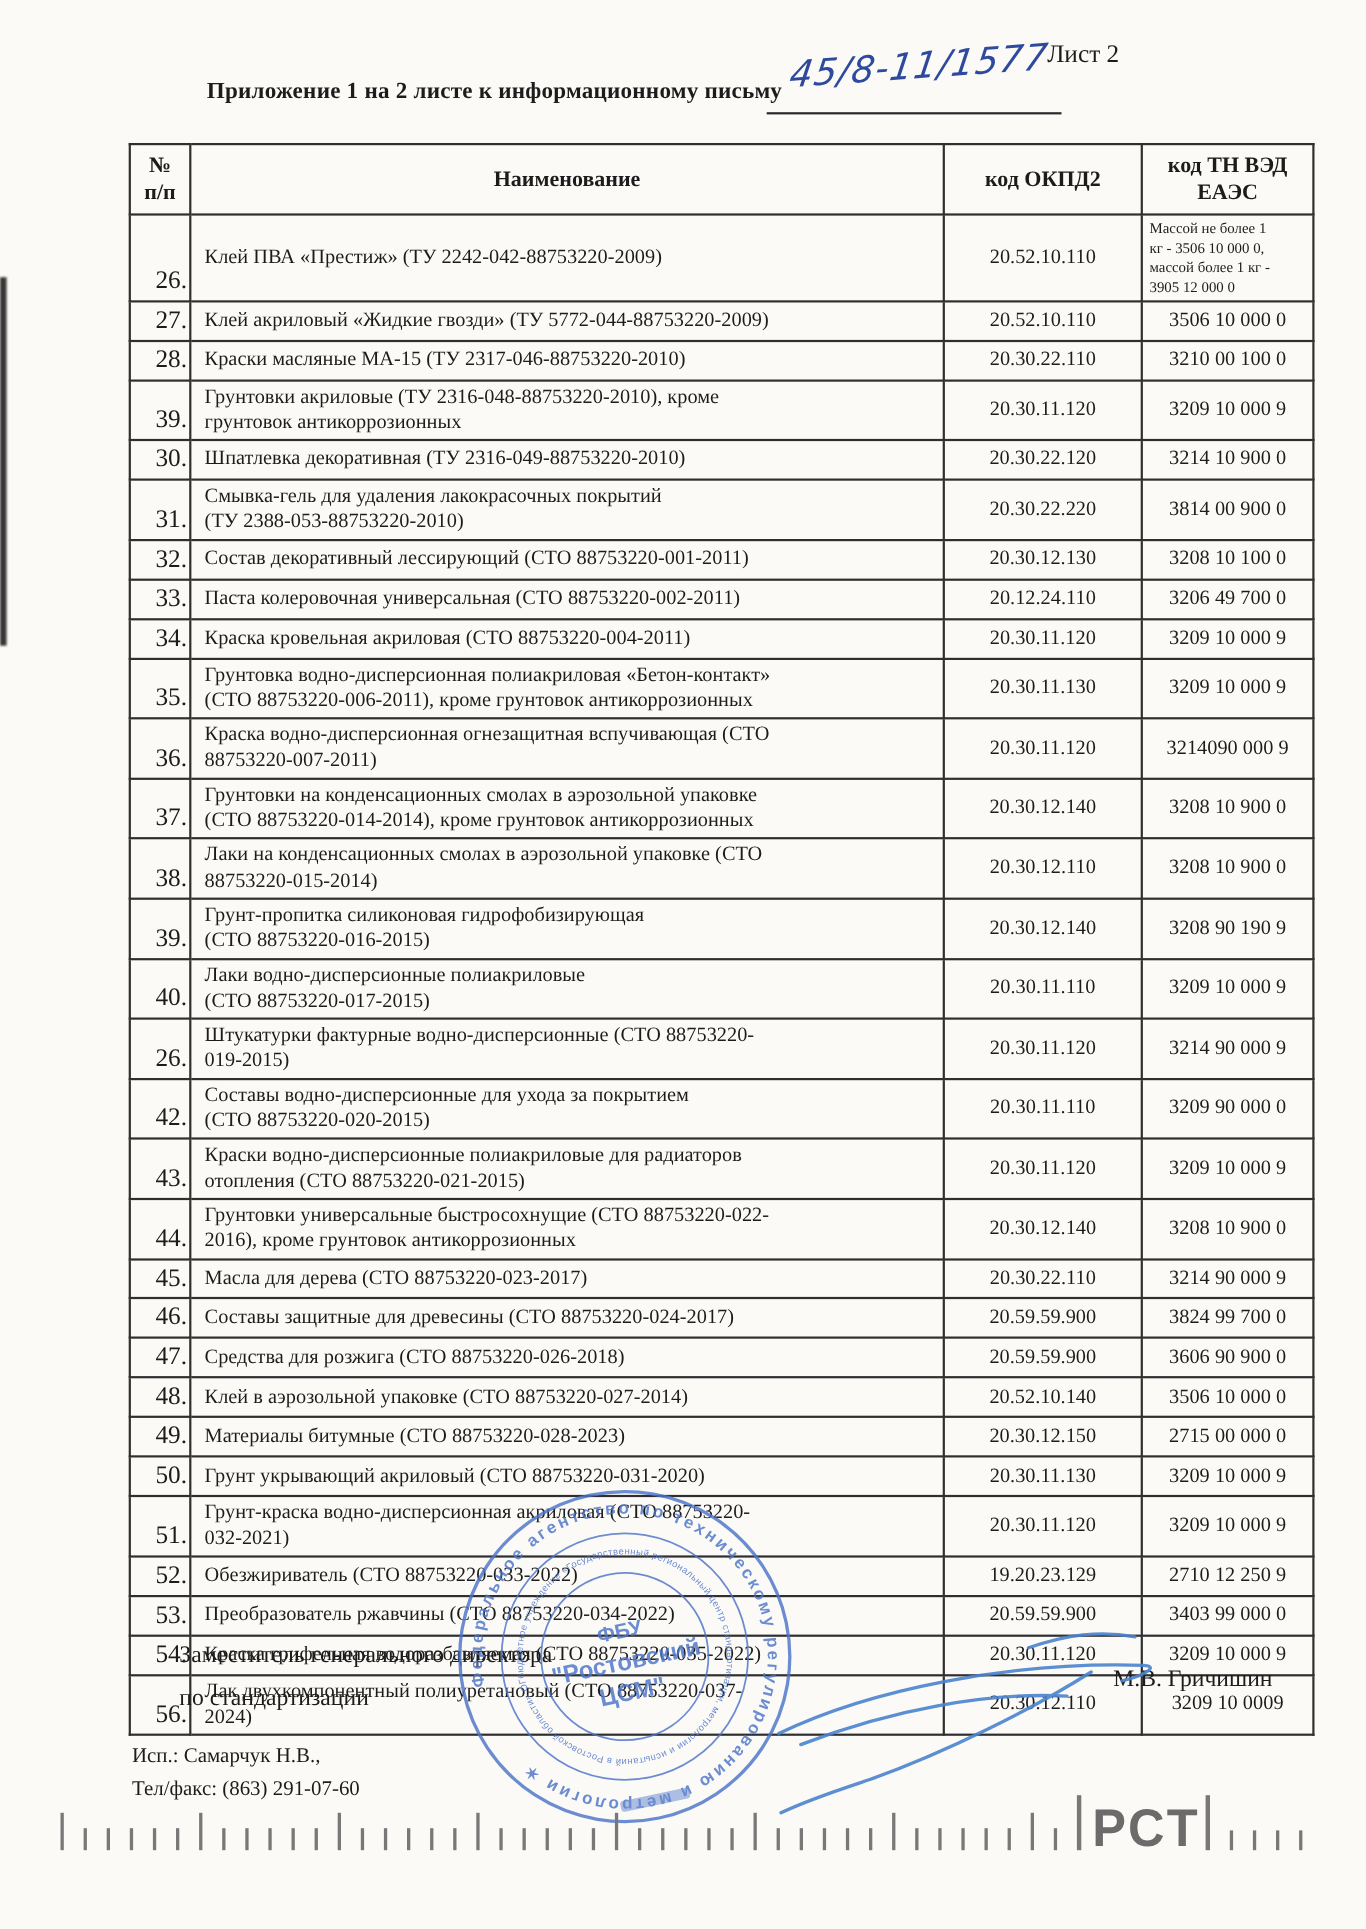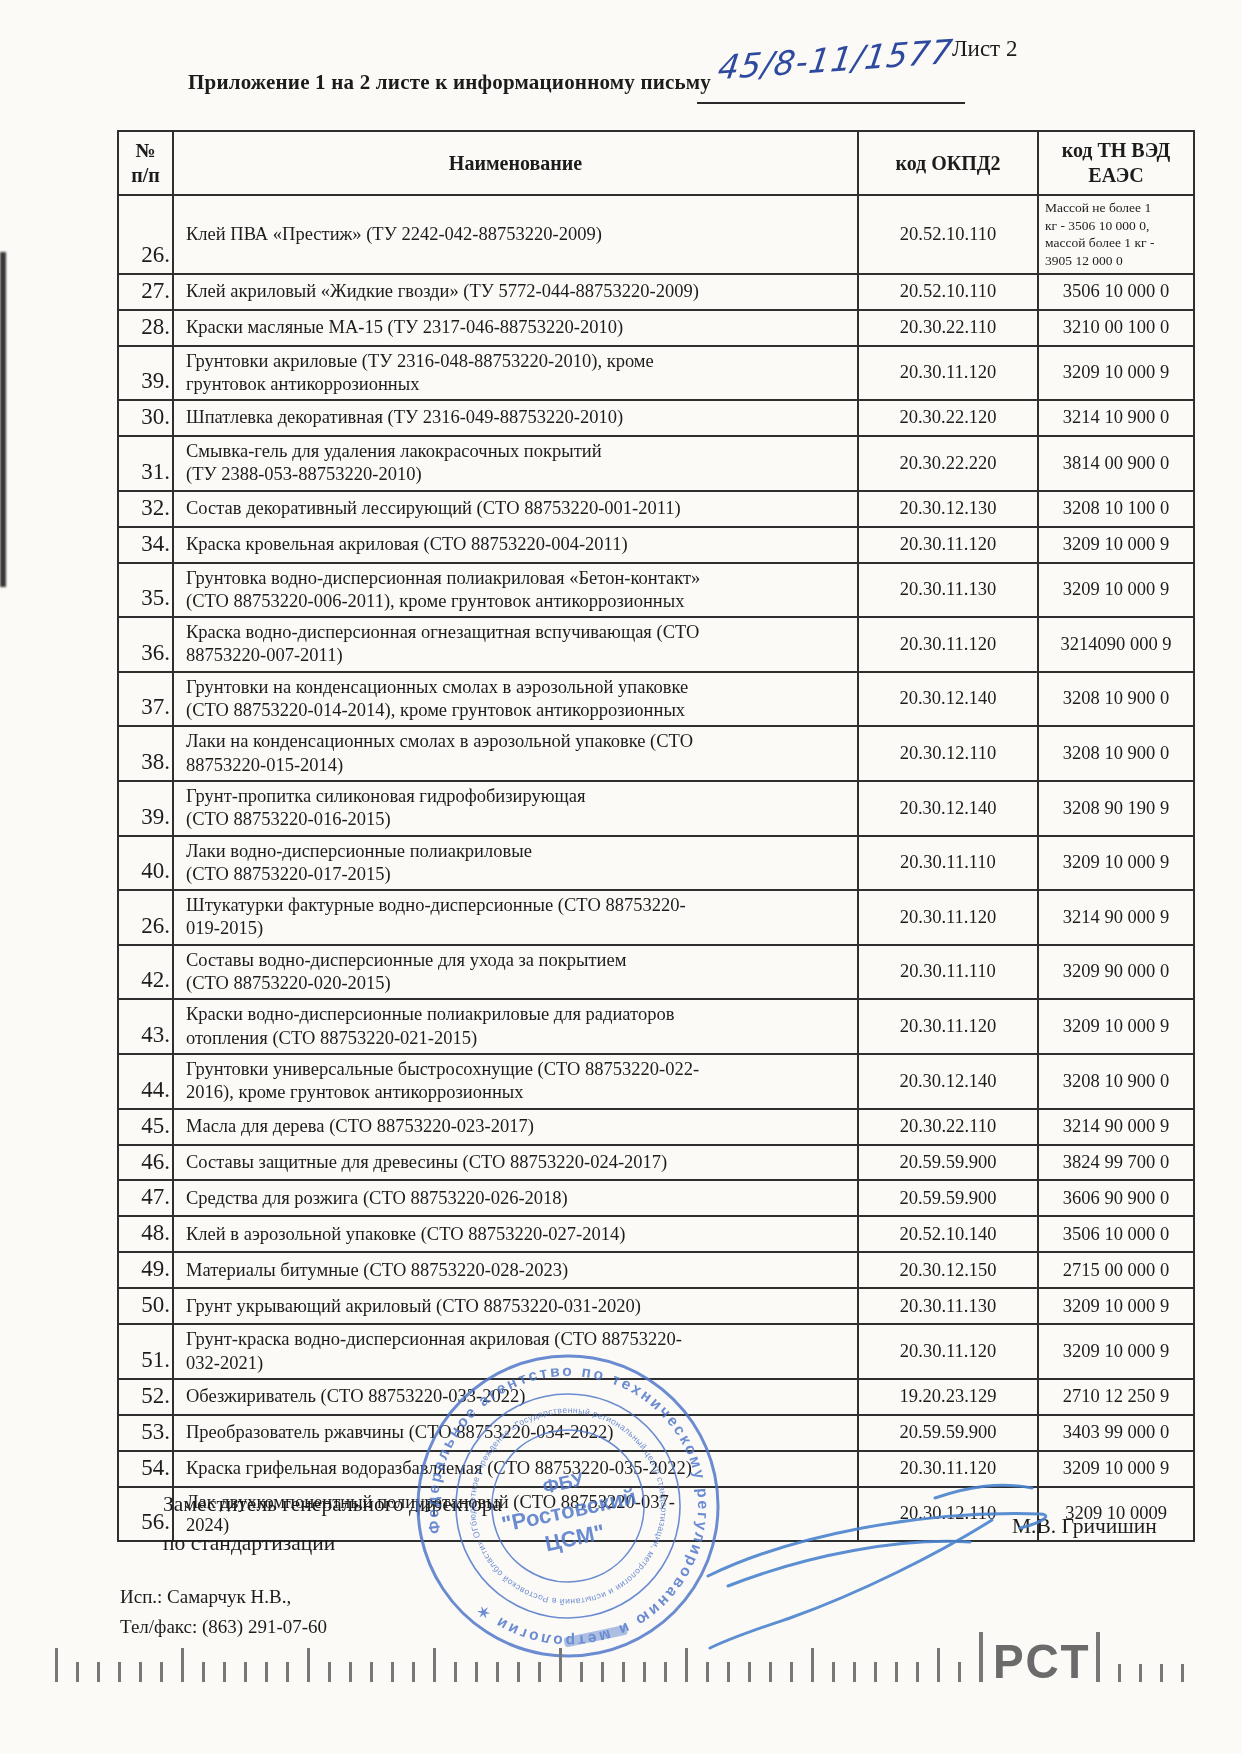--- a/index.html
+++ b/index.html
@@ -146,20 +146,26 @@
           <td class="cell-name">Смывка-гель для удаления лакокрасочных покрытий
 (ТУ 2388-053-88753220-2010)</td>
           <td class="cell-okpd">20.30.22.220</td>
           <td class="cell-tnved">3814 00 900 0</td>
         </tr>
         <tr>
           <td class="cell-num">32.</td>
           <td class="cell-name">Состав декоративный лессирующий (СТО 88753220-001-2011)</td>
           <td class="cell-okpd">20.30.12.130</td>
           <td class="cell-tnved">3208 10 100 0</td>
+        </tr>
+        <tr>
+          <td class="cell-num">33.</td>
+          <td class="cell-name">Паста колеровочная универсальная (СТО 88753220-002-2011)</td>
+          <td class="cell-okpd">20.12.24.110</td>
+          <td class="cell-tnved">3206 49 700 0</td>
         </tr>
         <tr>
           <td class="cell-num">34.</td>
           <td class="cell-name">Краска кровельная акриловая (СТО 88753220-004-2011)</td>
           <td class="cell-okpd">20.30.11.120</td>
           <td class="cell-tnved">3209 10 000 9</td>
         </tr>
         <tr>
           <td class="cell-num">35.</td>
           <td class="cell-name">Грунтовка водно-дисперсионная полиакриловая «Бетон-контакт»

